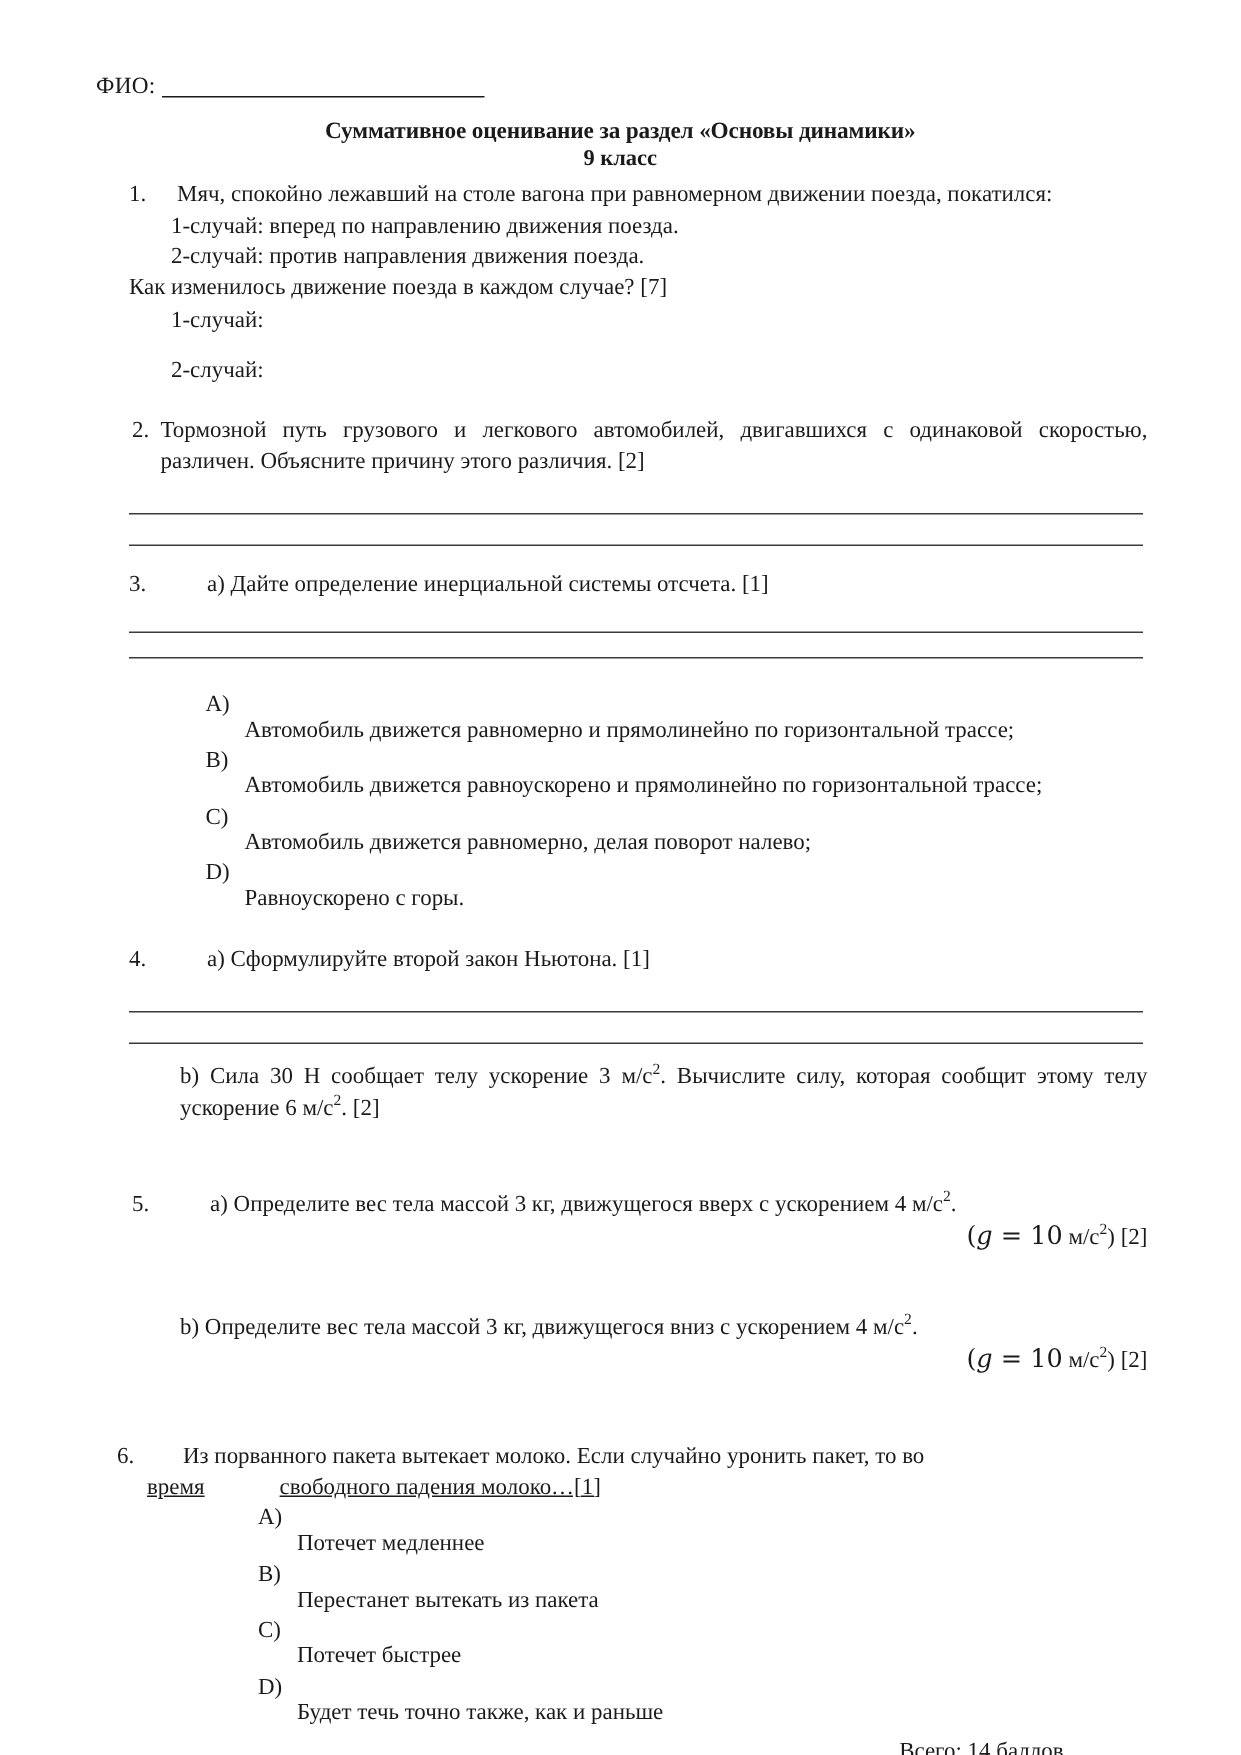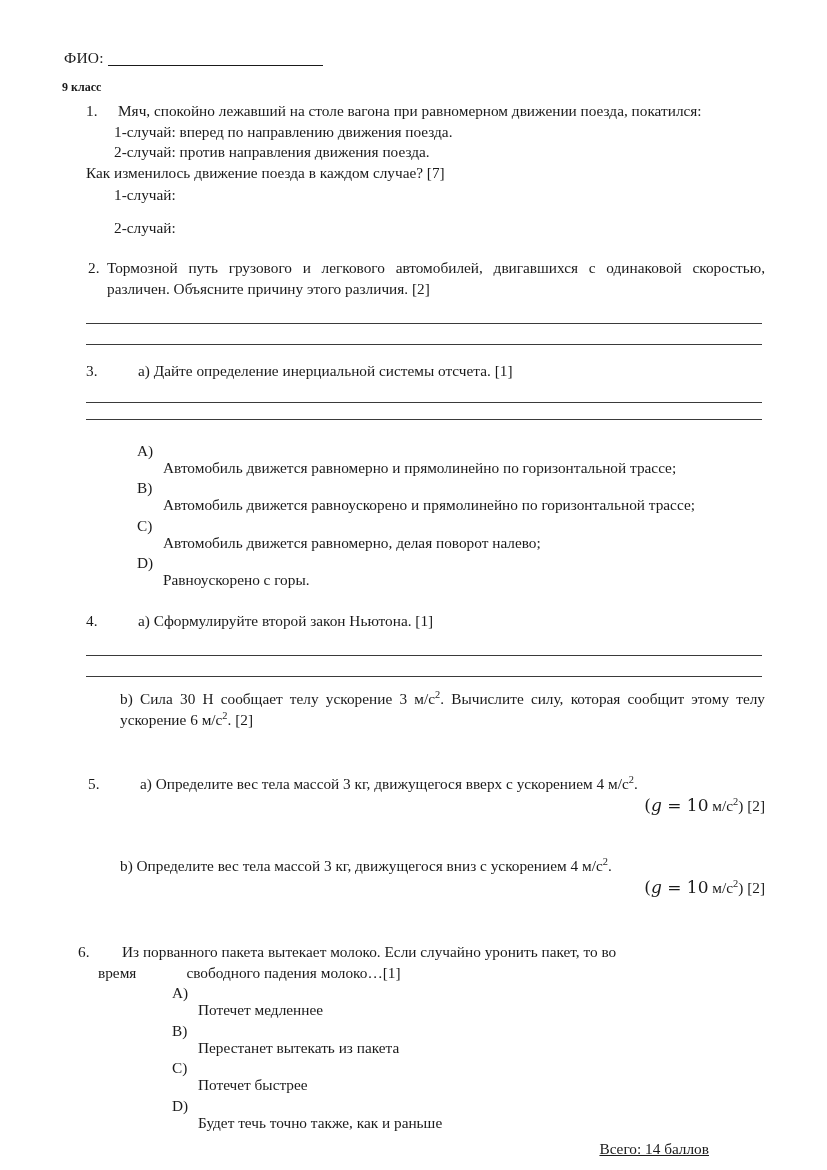--- a/index.html
+++ b/index.html
@@ -39,22 +39,23 @@
   }
   .title {
     text-align: center;
     font-weight: bold;
     font-size: 15.5px;
     line-height: 19px;
     margin: 0;
     letter-spacing: -0.1px;
   }
   .subtitle {
+    text-align: center;
     font-weight: bold;
-    font-size: 12px;
+    font-size: 15px;
     line-height: 19px;
     margin: 0 0 4px 0;
   }
   
   .q {
     font-size: 15.3px;
     line-height: 20.5px;
     margin: 0;
   }
   .just { text-align: justify; text-align-last: left; }
@@ -121,20 +122,21 @@
 </style>
 </head>
 <body>
 
 <div class="page">
 
   <div class="fio-row">
     <span class="fio-label">ФИО:</span><span class="fio-blank"></span>
   </div>
 
+  <div class="title">Суммативное оценивание за раздел «Основы динамики»</div>
   <div class="subtitle">9 класс</div>
 
   <div class="num-row q" style="margin-top:2px;">
     <span class="num" style="width:32px; padding-left:24px;">1.</span>
     <span class="body-col">Мяч, спокойно лежавший на столе вагона при равномерном движении поезда, покатился:</span>
   </div>
   <div class="q indent-1">1-случай: вперед по направлению движения поезда.</div>
   <div class="q indent-1">2-случай: против направления движения поезда.</div>
   <div class="q" style="margin-left:24px;">Как изменилось движение поезда в каждом случае? [7]</div>
   <div class="q indent-1" style="margin-top:2px;">1-случай:</div>
@@ -221,21 +223,21 @@
   <div class="q indent-2 nowrap">
     <span class="matheq">(</span><span class="mathg">g</span><span class="matheq"> = 10</span><span> м/с</span><sup class="u">2</sup><span>)</span><span> [2]</span>
   </div>
 
   <div class="spacer-44"></div>
 
   <div class="num-row q">
     <span class="num" style="width:44px; padding-left:16px;">6.</span>
     <span class="body-col">Из  порванного  пакета  вытекает  молоко.  Если  случайно  уронить  пакет,  то  во</span>
   </div>
-  <div class="q" style="margin-left:36px;">
+  <div class="q" style="margin-left:36px;text-decoration:underline;">
     <span>время</span><span style="display:inline-block;width:50px;"></span><span>свободного падения молоко…[1]</span>
   </div>
 
   <div class="opt-list" style="margin-left:110px;">
     <div class="opt-row">
       <span class="opt-letter">A)</span>
       <span class="opt-text">Потечет медленнее</span>
     </div>
     <div class="opt-row">
       <span class="opt-letter">B)</span>

